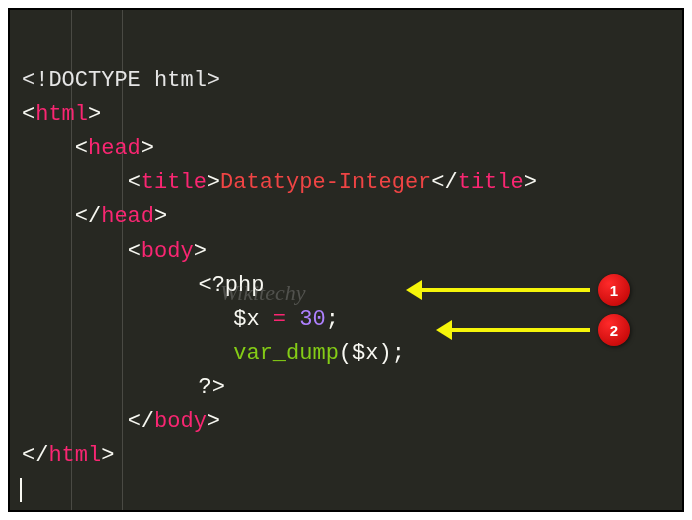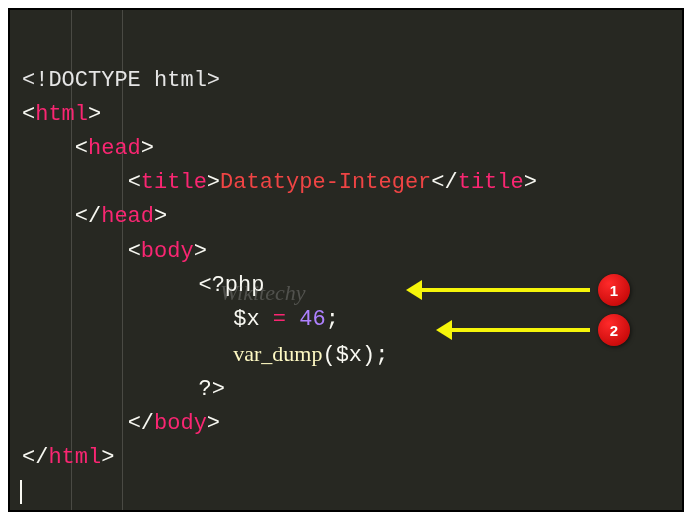--- a/index.html
+++ b/index.html
@@ -33,21 +33,21 @@
 }
 .doctype { color: #e5e5e5; }
 .tag { color: #f92672; text-align: center; }
 .bracket { color: #f8f8f2; }
 .plain { color: #ef4444; }
 .phpopen { color: #f8f8f2; margin-left: 18px; }
 .var { color: #f8f8f2; }
 .equals { color: #f92672; }
 .num { color: #ae81ff; }
 .semi { color: #f8f8f2; }
-.func { color: #fef9c3; font-family: Liberation Serif, serif; }
+.func { color: #84cc16; }
 .paren { color: #f8f8f2; }
 .caret {
   display: inline-block;
   width: 2px;
   height: 24px;
   background: #f8f8f2;
   vertical-align: text-bottom;
   margin-left: -2px;
 }
 .annotation {
@@ -104,21 +104,21 @@
   <div class="guide" style="left:61px"></div>
   <div class="guide" style="left:112px"></div>
   <div class="code-area">
 <span class="doctype">&lt;!DOCTYPE html&gt;</span>
 <span class="bracket">&lt;</span><span class="tag">html</span><span class="bracket">&gt;</span>
     <span class="bracket">&lt;</span><span class="tag">head</span><span class="bracket">&gt;</span>
         <span class="bracket">&lt;</span><span class="tag">title</span><span class="bracket">&gt;</span><span class="plain">Datatype-Integer</span><span class="bracket">&lt;/</span><span class="tag">title</span><span class="bracket">&gt;</span>
     <span class="bracket">&lt;/</span><span class="tag">head</span><span class="bracket">&gt;</span>
         <span class="bracket">&lt;</span><span class="tag">body</span><span class="bracket">&gt;</span>
             <span class="phpopen">&lt;?php</span>
-                <span class="var">$x</span><span class="equals"> = </span><span class="num">46</span><span class="semi">;</span>
+                <span class="var">$x</span><span class="equals"> = </span><span class="num">30</span><span class="semi">;</span>
                 <span class="func">var_dump</span><span class="paren">(</span><span class="var">$x</span><span class="paren">)</span><span class="semi">;</span>
             <span class="phpopen">?&gt;</span>
         <span class="bracket">&lt;/</span><span class="tag">body</span><span class="bracket">&gt;</span>
 <span class="bracket">&lt;/</span><span class="tag">html</span><span class="bracket">&gt;</span>
 <span class="caret"></span></div>
 
   <div class="watermark">Wikitechy</div>
 
   <div class="annotation" style="top:264px; left:410px;">
     <div class="arrow"></div>

